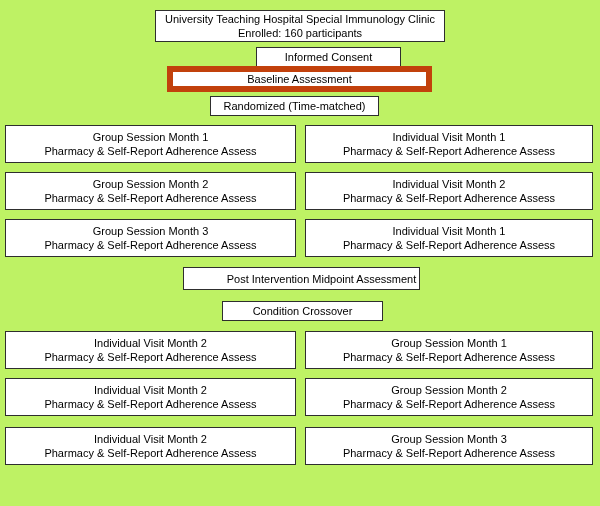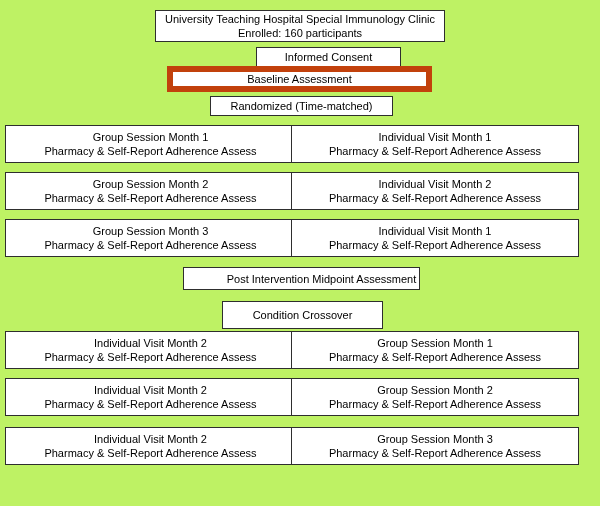--- a/index.html
+++ b/index.html
@@ -29,35 +29,35 @@
     align-items: center;
     justify-content: center;
     white-space: nowrap;
   }
   .box div { width: 100%; }
 
   
   #clinic     { left: 155px; top: 10px;  width: 290px; height: 32px; }
   #consent    { left: 228px; top: 47px;  width: 145px; height: 20px; margin-left: 28px; }
   #baseline   { left: 167px; top: 66px;  width: 265px; height: 26px; border: 6px solid #c2410c; }
-  #randomized { left: 210px; top: 96px;  width: 183px; height: 20px; }
+  #randomized { left: 210px; top: 96px;  width: 169px; height: 20px; }
 
   
   .col-left  { left: 5px;   width: 291px; height: 38px; }
-  .col-right { left: 291px; width: 288px; height: 38px; }
+  .col-right { left: 305px; width: 288px; height: 38px; }
   .p1r1 { top: 125px; }
   .p1r2 { top: 172px; }
   .p1r3 { top: 219px; }
   .p2r1 { top: 331px; }
   .p2r2 { top: 378px; }
   .p2r3 { top: 427px; }
 
   
   #midpoint  { left: 183px; top: 267px; width: 237px; height: 23px; padding-left: 40px; }
-  #crossover { left: 222px; top: 301px; width: 161px; height: 28px; }
+  #crossover { left: 222px; top: 301px; width: 161px; height: 20px; }
   #endpoint  { left: 183px; top: 474px; width: 242px; height: 27px; }
 </style>
 </head>
 <body>
 
 <div class="canvas">
 
   <div class="box" id="clinic">
     <div>University Teaching Hospital Special Immunology Clinic</div>
     <div>Enrolled: 160 participants</div>

